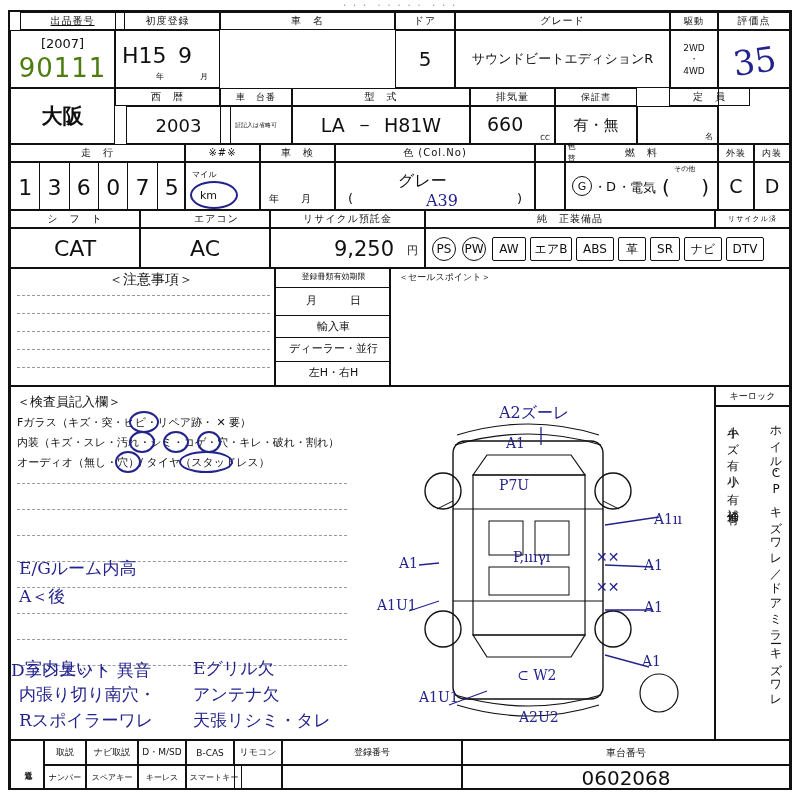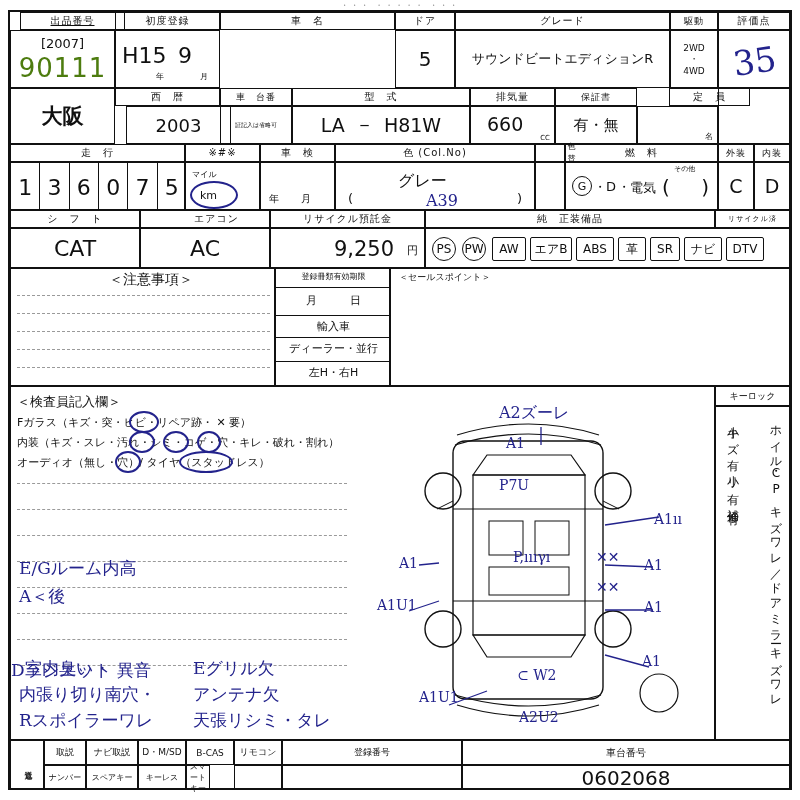--- a/index.html
+++ b/index.html
@@ -479,21 +479,21 @@
 
   <div class="cell center" style="left:44px;top:765px;width:42px;height:25px;">
     <span style="font-size:8px;">ナンバー</span>
   </div>
   <div class="cell center" style="left:86px;top:765px;width:52px;height:25px;">
     <span style="font-size:8px;">スペアキー</span>
   </div>
   <div class="cell center" style="left:138px;top:765px;width:48px;height:25px;">
     <span style="font-size:8px;">キーレス</span>
   </div>
-  <div class="cell center" style="left:186px;top:765px;width:24px;height:25px;text-align:center;">
+  <div class="cell center" style="left:186px;top:765px;width:56px;height:25px;text-align:center;">
     <span style="font-size:8px;">スマートキー</span>
   </div>
   <div class="cell" style="left:234px;top:765px;width:48px;height:25px;"></div>
   <div class="cell" style="left:282px;top:765px;width:180px;height:25px;"></div>
 
   <div class="cell center" style="left:462px;top:740px;width:328px;height:25px;">
     <span style="font-size:10px;">車台番号</span>
   </div>
   <div class="cell center" style="left:462px;top:765px;width:328px;height:25px;">
     <span style="font-size:20px;">0602068</span>

